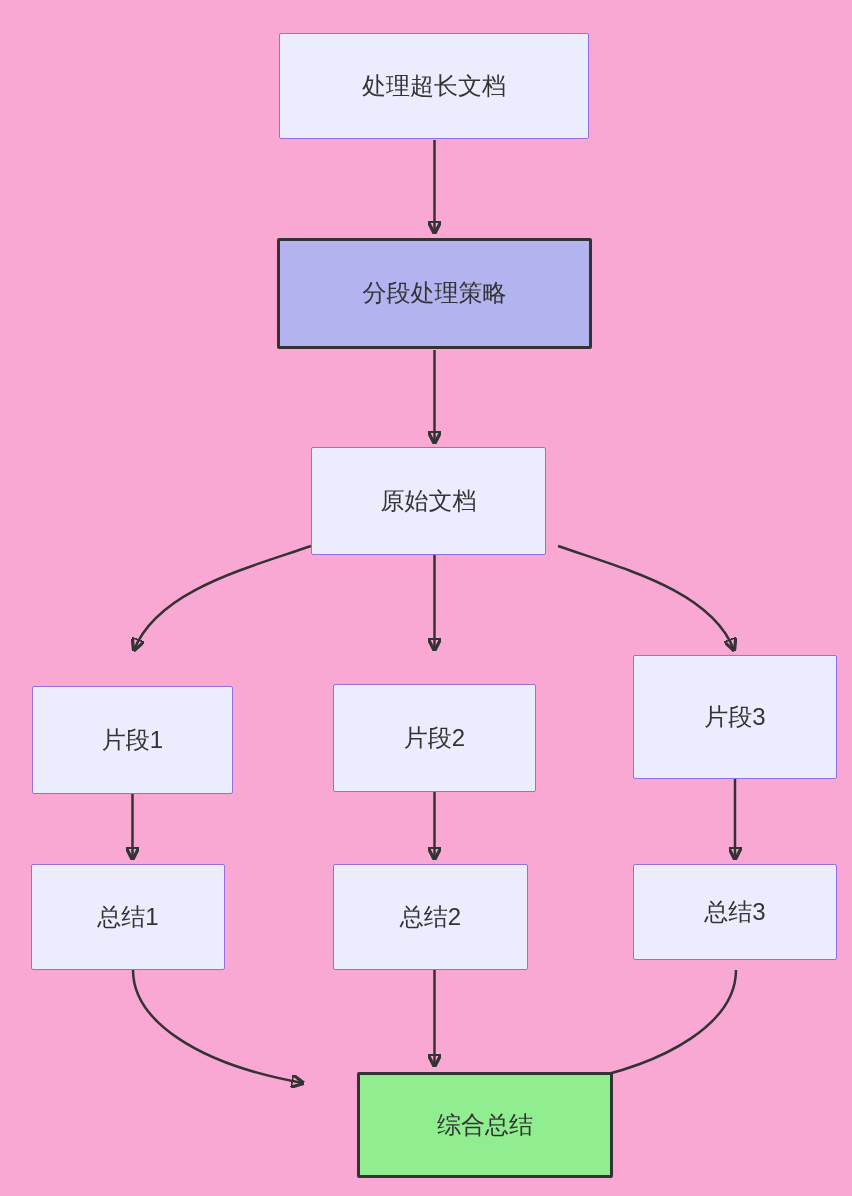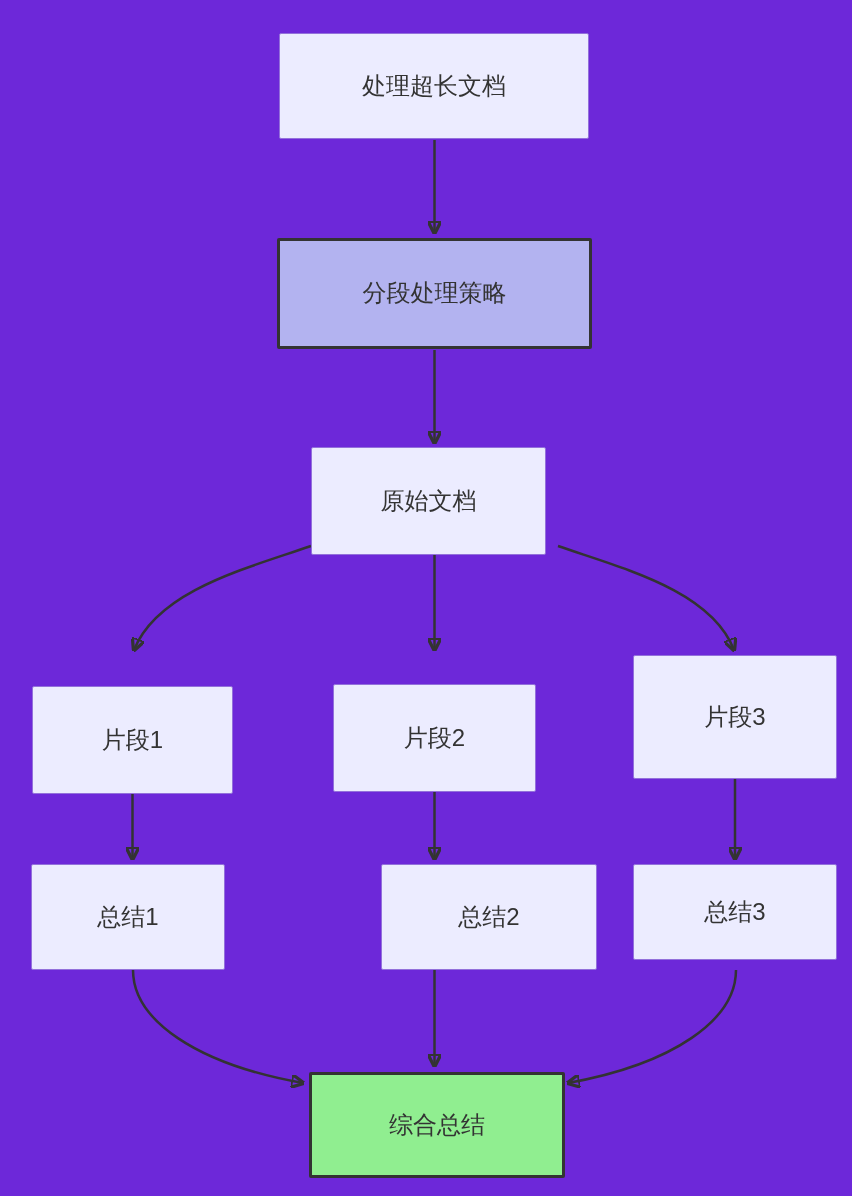--- a/index.html
+++ b/index.html
@@ -4,21 +4,21 @@
 <style>
   html, body {
     margin: 0;
     padding: 0;
     background: #ffffff;
   }
   .canvas {
     position: relative;
     width: 852px;
     height: 1196px;
-    background: #6d28d9;
+    background: #f9a8d4;
     font-family: "Liberation Sans", "DejaVu Sans", sans-serif;
     overflow: hidden;
   }
   .edges {
     position: absolute;
     left: 0;
     top: 0;
     pointer-events: none;
   }
   .edges path {
@@ -41,20 +41,21 @@
     text-align: center;
     white-space: nowrap;
   }
   .node--highlight {
     background: #B3B3F0;
     border: 3px solid #333333;
   }
   .node--result {
     background: #90EE90;
     border: 3px solid #333333;
+    margin-left: 48px;
   }
 </style>
 </head>
 <body>
 
 <div class="canvas">
 
   <svg class="edges" width="852" height="1196" viewBox="0 0 852 1196" aria-hidden="true">
     <defs>
       <marker id="arrow" viewBox="0 0 10 10" refX="9" refY="5" markerWidth="13" markerHeight="13" markerUnits="userSpaceOnUse" orient="auto-start-reverse">
@@ -95,21 +96,21 @@
   </div>
 
   <div class="node" style="left:633px; top:655px; width:204px; height:124px;">
     <span>片段3</span>
   </div>
 
   <div class="node" style="left:31px; top:864px; width:194px; height:106px;">
     <span>总结1</span>
   </div>
 
-  <div class="node" style="left:333px; top:864px; width:216px; height:106px;margin-left:48px;">
+  <div class="node" style="left:333px; top:864px; width:195px; height:106px;">
     <span>总结2</span>
   </div>
 
   <div class="node" style="left:633px; top:864px; width:204px; height:96px;">
     <span>总结3</span>
   </div>
 
   <div class="node node--result" style="left:309px; top:1072px; width:256px; height:106px;">
     <span>综合总结</span>
   </div>

